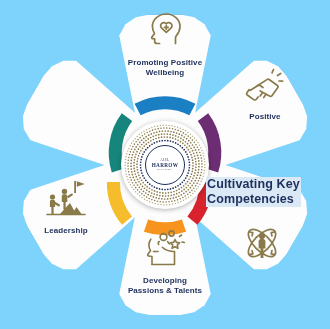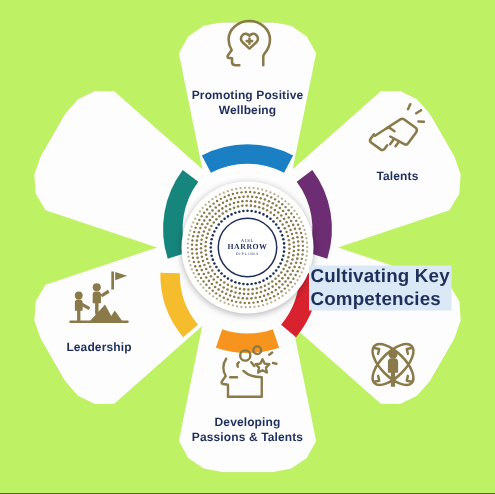--- a/index.html
+++ b/index.html
@@ -1,19 +1,19 @@
 <!DOCTYPE html>
 <html><head>
 <meta charset="utf-8">
 <style>
   * { margin:0; padding:0; box-sizing:border-box; }
   html,body { width:330px; height:329px; background:#000; overflow:hidden; }
   body { font-family:"Liberation Sans", sans-serif; }
 
-  #stage { position:relative; width:330px; height:329px; background:#bef264; }
+  #stage { position:relative; width:330px; height:329px; background:#7dd3fc; }
 
   
   .petal {
     position:absolute;
     left:50%; top:50%;
     width:104px; height:150px;
     margin-left:-52px;
     margin-top:-150px;
     transform-origin:50% 100%;
     pointer-events:none;
@@ -590,21 +590,21 @@
     <span class="petal-icon">
       <svg width="40" height="36" viewBox="0 0 40 36" fill="none" stroke="#8a7a4a" stroke-width="1.7" stroke-linecap="round" stroke-linejoin="round">
         <path d="M5 22.5 l7.5-4.8 c.9-.6 2-.6 2.9 0 l2.6 1.8"></path>
         <path d="M12.4 17.7 l9.5-6.1 c.8-.5 1.8-.5 2.6 .1 l7.6 5.5 c.9.7 1.1 2 .4 2.9 l-5.4 7.4 c-.6.8-1.7 1.1-2.6 .6 l-9.3-5.1"></path>
         <path d="M4.2 21.6 l-2.1 2.9 c-.6.9-.4 2.1 .5 2.7 l6.1 4.4 c.9.7 2.2.4 2.8-.5 l1.6-2.2"></path>
         <path d="M17.5 24.8 l-2.4 3.3"></path>
         <path d="M20.8 26.6 l-2.1 2.9"></path>
         <path d="M27 4.8 l1.5-3.3 M32.5 7.5 l3.2-2 M34 13 l3.6 .2"></path>
       </svg>
     </span>
-    <span class="petal-label">Talents</span>
+    <span class="petal-label">Positive</span>
   </div>
 
   <div class="overlay" style="left:206px; top:177px; width:118px; align-items:flex-start; gap:16px;">
     <span class="petal-label big">Cultivating Key
 Competencies</span>
     <span class="petal-icon" style="align-self:center; margin-left:-6px;">
       <svg width="46" height="46" viewBox="0 0 46 46" fill="none" stroke="#8a7a4a" stroke-width="1.7" stroke-linecap="round" stroke-linejoin="round">
         <ellipse cx="23" cy="20" rx="8" ry="17.5" transform="rotate(45 23 20)"></ellipse>
         <ellipse cx="23" cy="20" rx="8" ry="17.5" transform="rotate(-45 23 20)"></ellipse>
         <path d="M10.5 9 l3.3 .6 -.7 3.3 M35.5 9 l-3.3 .6 .7 3.3 M10.5 31.5 l3.3-.6 -.7-3.3 M35.5 31.5 l-3.3-.6 .7-3.3"></path>

